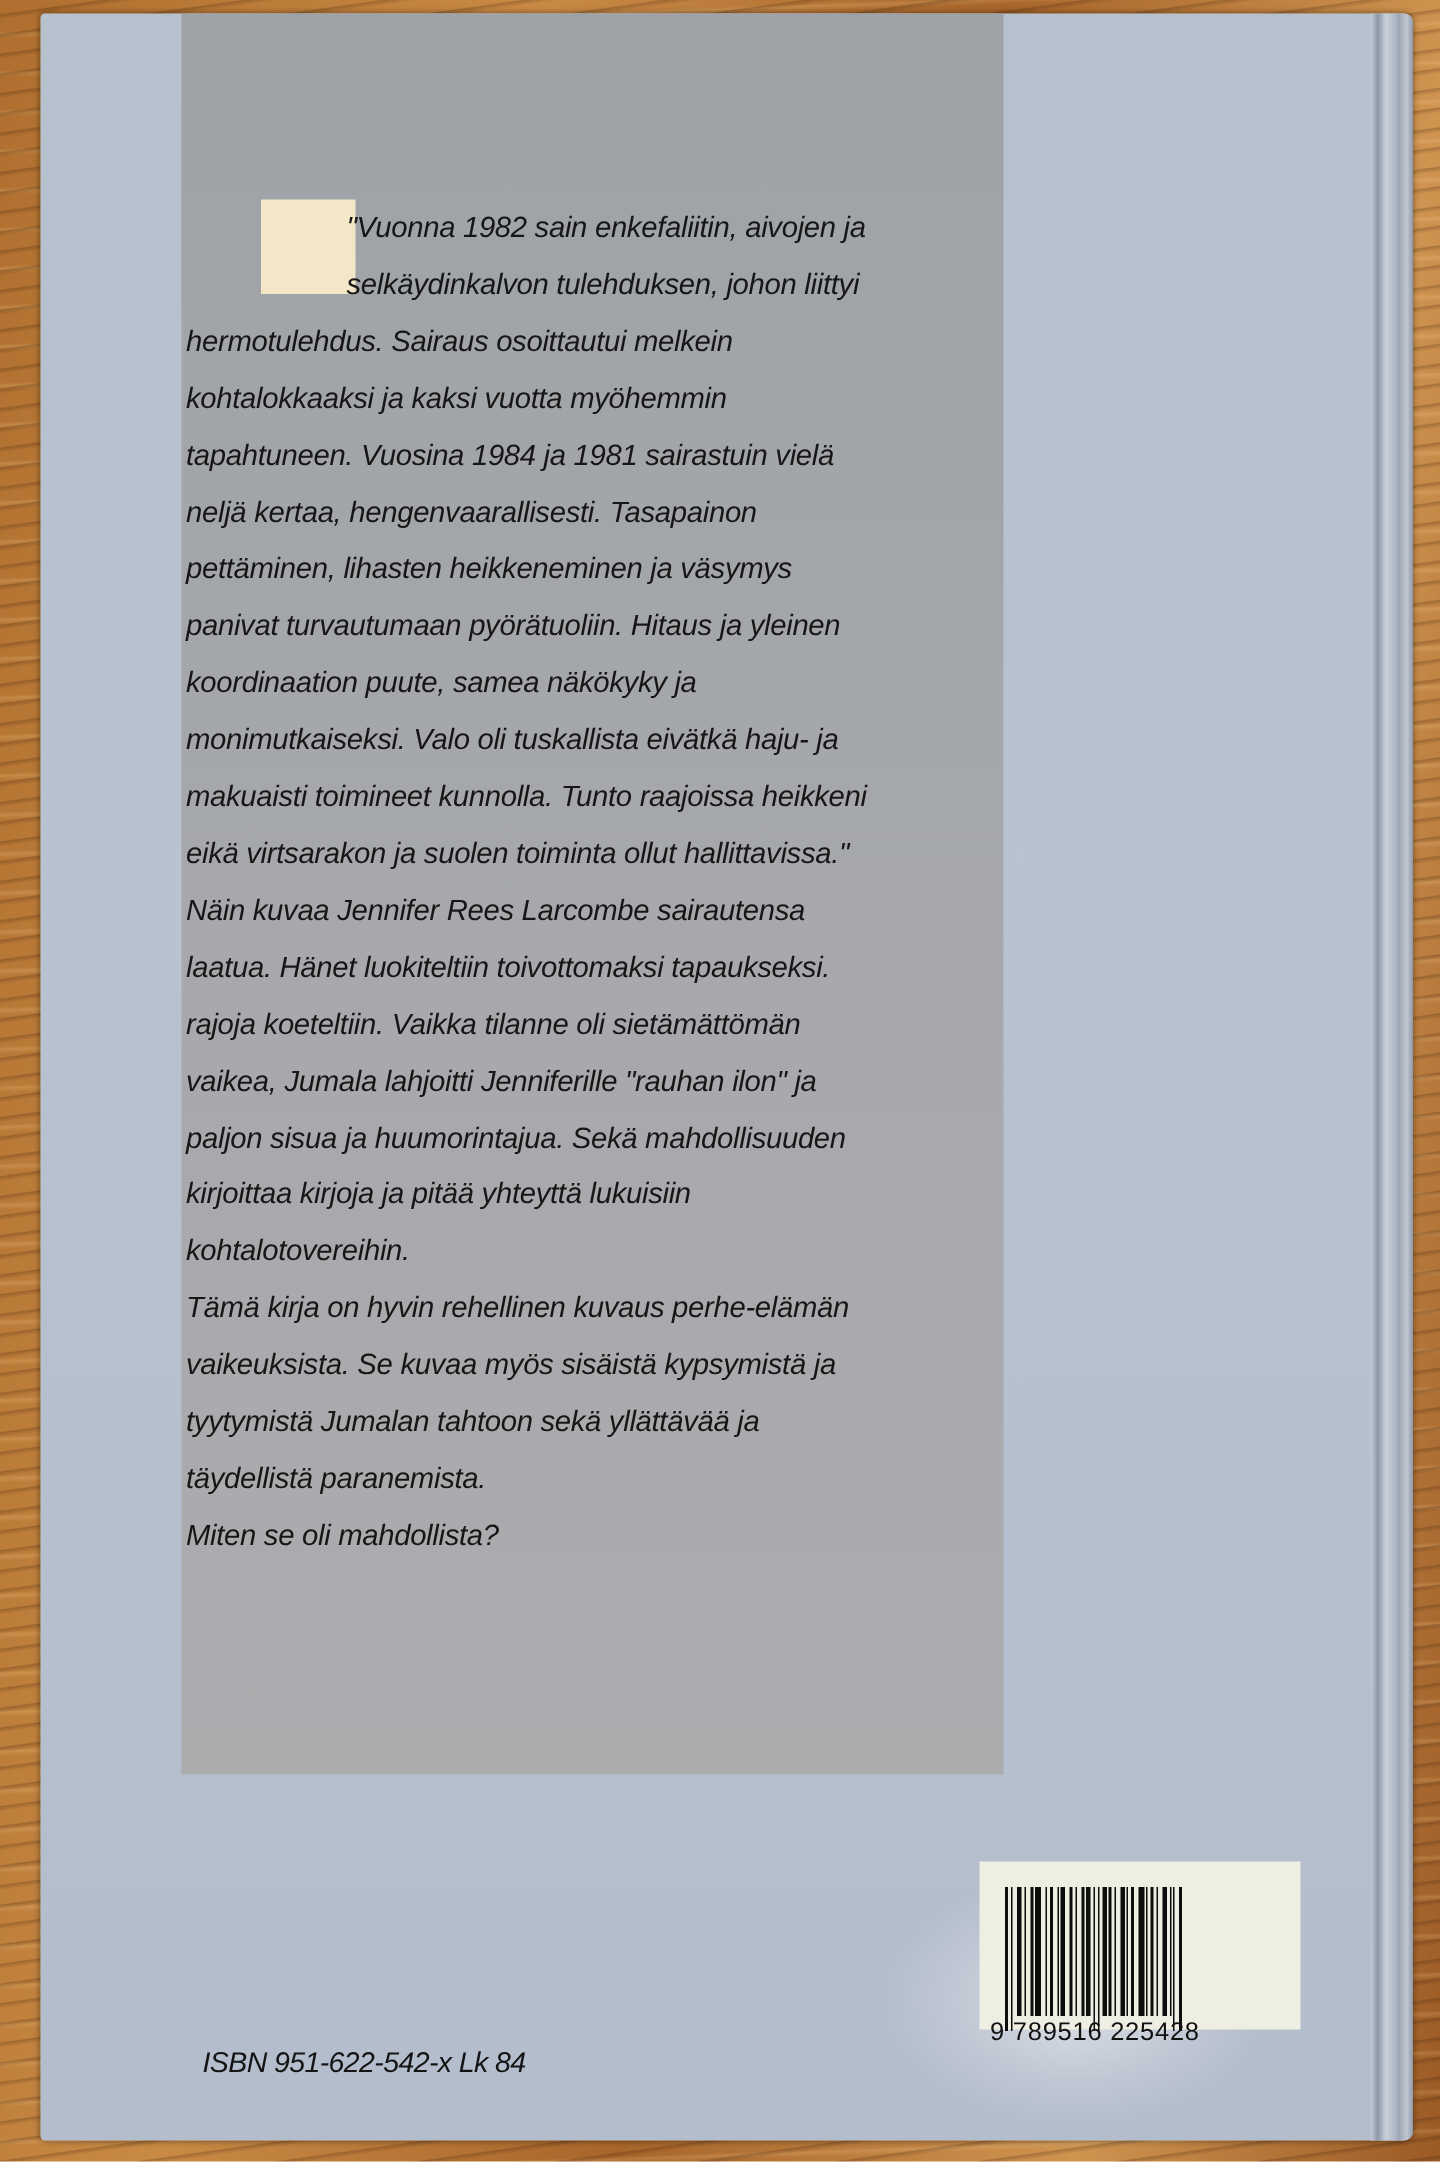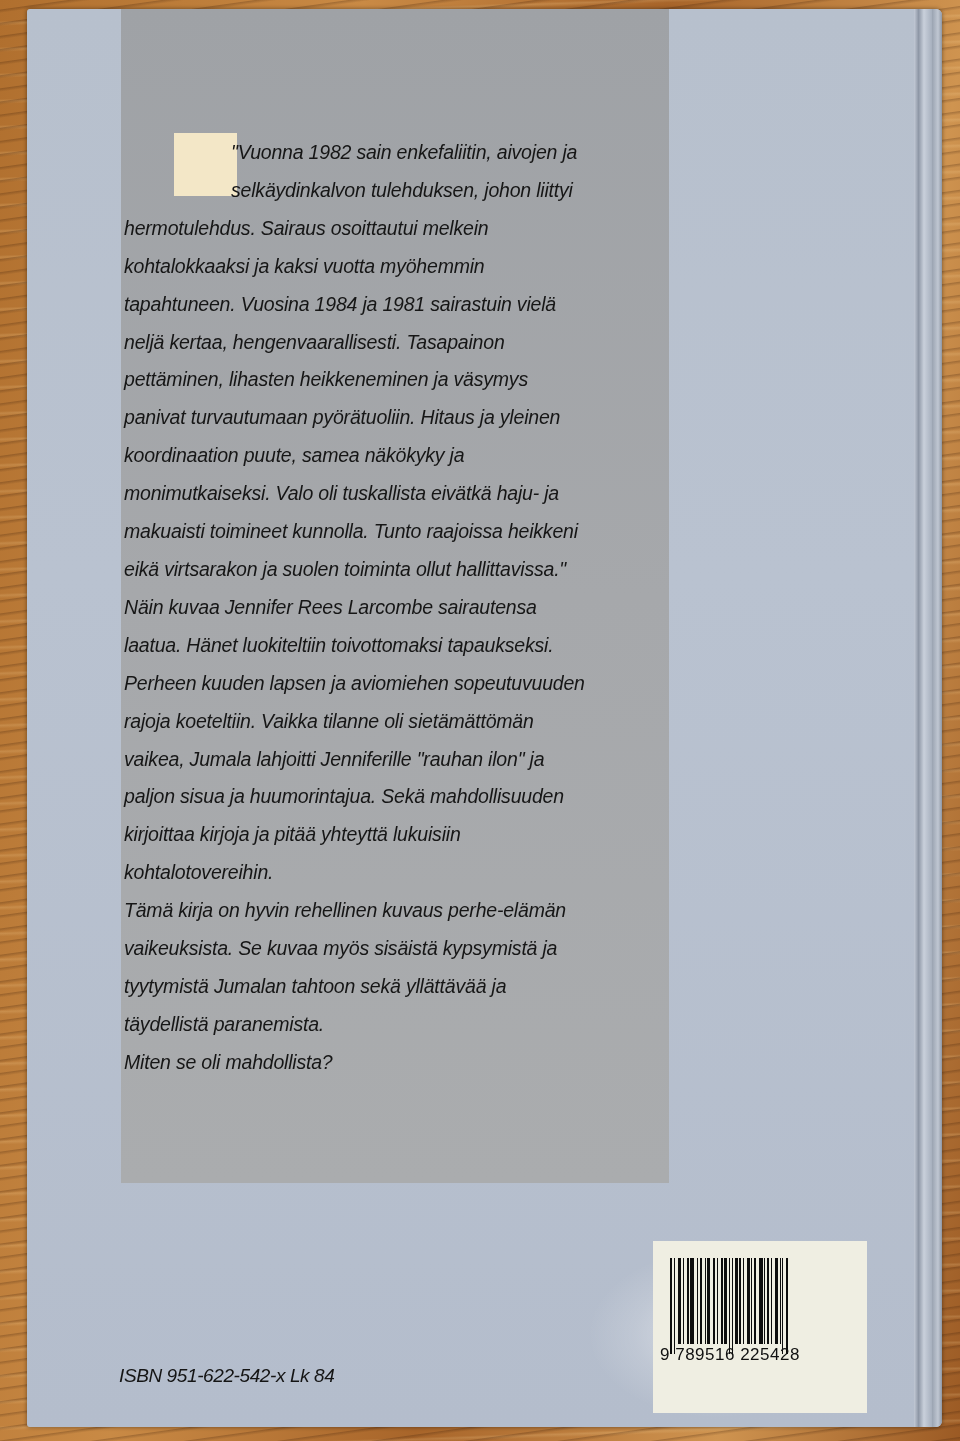--- a/index.html
+++ b/index.html
@@ -87,33 +87,33 @@
     .blurb .line {
       display: block;
       white-space: nowrap;
       padding-left: 3px;
     }
     .blurb .line.indent {
       padding-left: 110px;
     }
     .isbn {
       position: absolute;
-      left: 92px;
+      left: 108px;
       top: 1356px;
       font-style: italic;
       font-size: 19px;
       color: #141414;
       letter-spacing: -0.4px;
     }
     .barcode-label {
       position: absolute;
       left: 626px;
       top: 1232px;
       width: 214px;
-      height: 172px;
+      height: 112px;
       background: #efeee2;
     }
     .barcode-bars {
       position: absolute;
       left: 17px;
       top: 17px;
       width: 181px;
       height: 96px;
       display: flex;
       align-items: flex-start;
@@ -154,21 +154,20 @@
       <span class="line">tapahtuneen. Vuosina 1984 ja 1981 sairastuin vielä</span>
       <span class="line">neljä kertaa, hengenvaarallisesti. Tasapainon</span>
       <span class="line">pettäminen, lihasten heikkeneminen ja väsymys</span>
       <span class="line">panivat turvautumaan pyörätuoliin. Hitaus ja yleinen</span>
       <span class="line">koordinaation puute, samea näkökyky ja</span>
       <span class="line">monimutkaiseksi. Valo oli tuskallista eivätkä haju- ja</span>
       <span class="line">makuaisti toimineet kunnolla. Tunto raajoissa heikkeni</span>
       <span class="line">eikä virtsarakon ja suolen toiminta ollut hallittavissa."</span>
       <span class="line">Näin kuvaa Jennifer Rees Larcombe sairautensa</span>
       <span class="line">laatua. Hänet luokiteltiin toivottomaksi tapaukseksi.</span>
-      <span class="line">Perheen kuuden lapsen ja aviomiehen sopeutuvuuden</span>
       <span class="line">rajoja koeteltiin. Vaikka tilanne oli sietämättömän</span>
       <span class="line">vaikea, Jumala lahjoitti Jenniferille "rauhan ilon" ja</span>
       <span class="line">paljon sisua ja huumorintajua. Sekä mahdollisuuden</span>
       <span class="line">kirjoittaa kirjoja ja pitää yhteyttä lukuisiin</span>
       <span class="line">kohtalotovereihin.</span>
       <span class="line">Tämä kirja on hyvin rehellinen kuvaus perhe-elämän</span>
       <span class="line">vaikeuksista. Se kuvaa myös sisäistä kypsymistä ja</span>
       <span class="line">tyytymistä Jumalan tahtoon sekä yllättävää ja</span>
       <span class="line">täydellistä paranemista.</span>
       <span class="line">Miten se oli mahdollista?</span>

